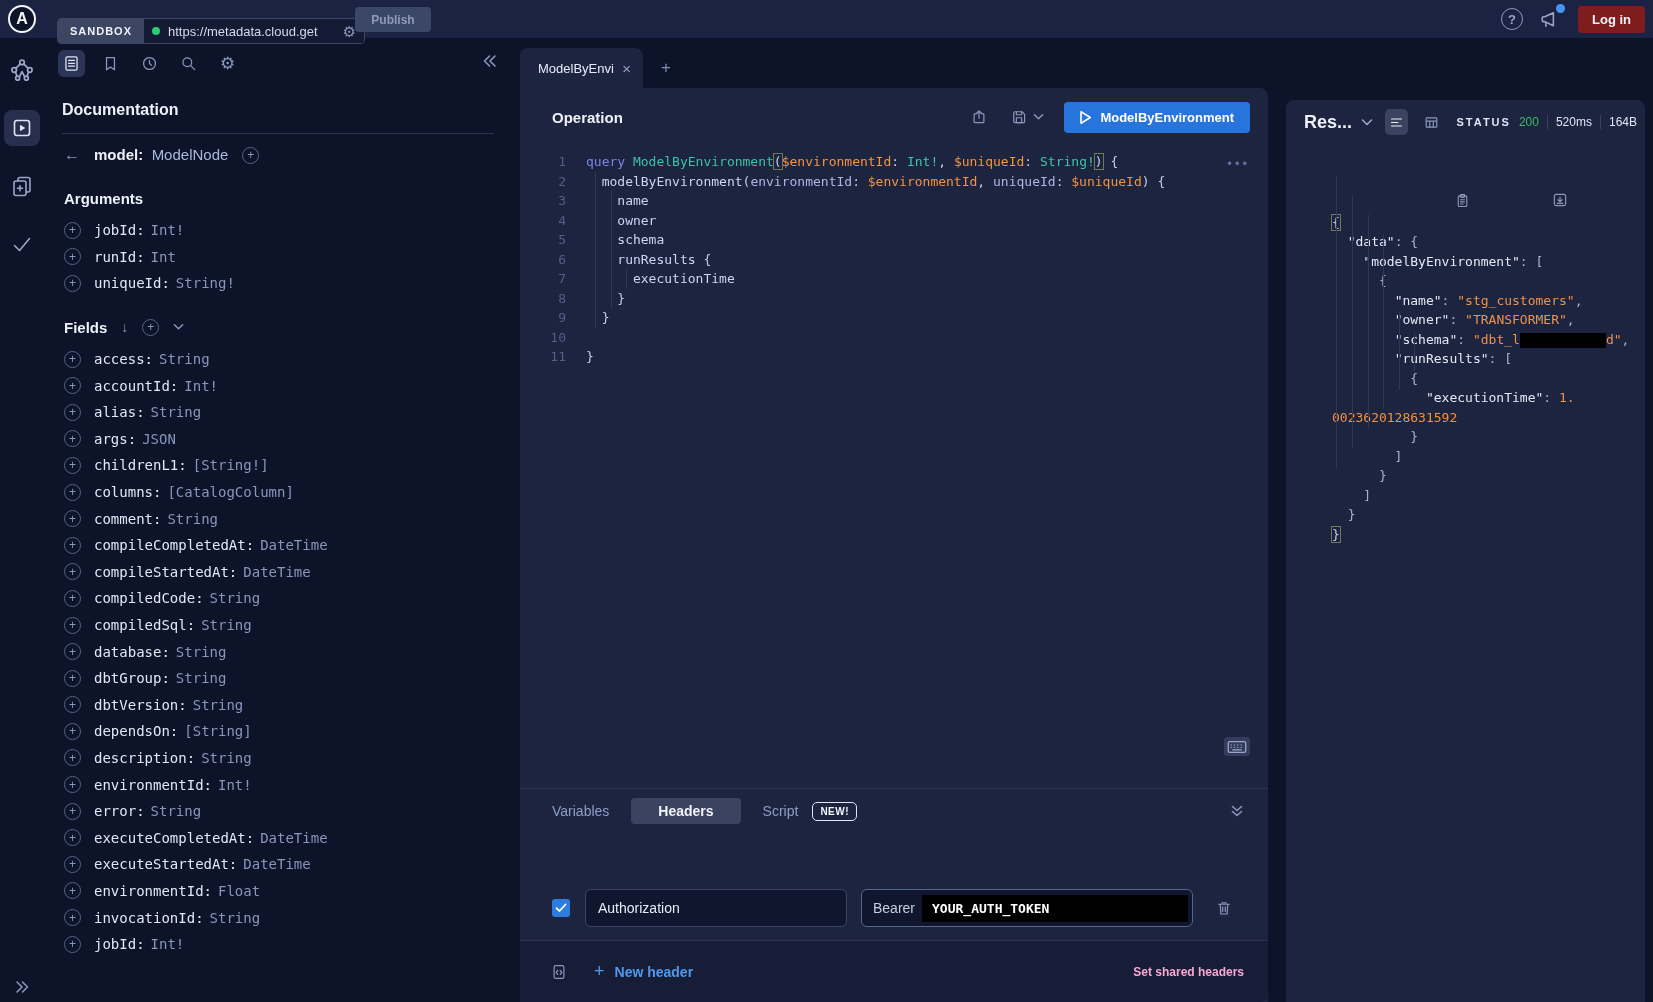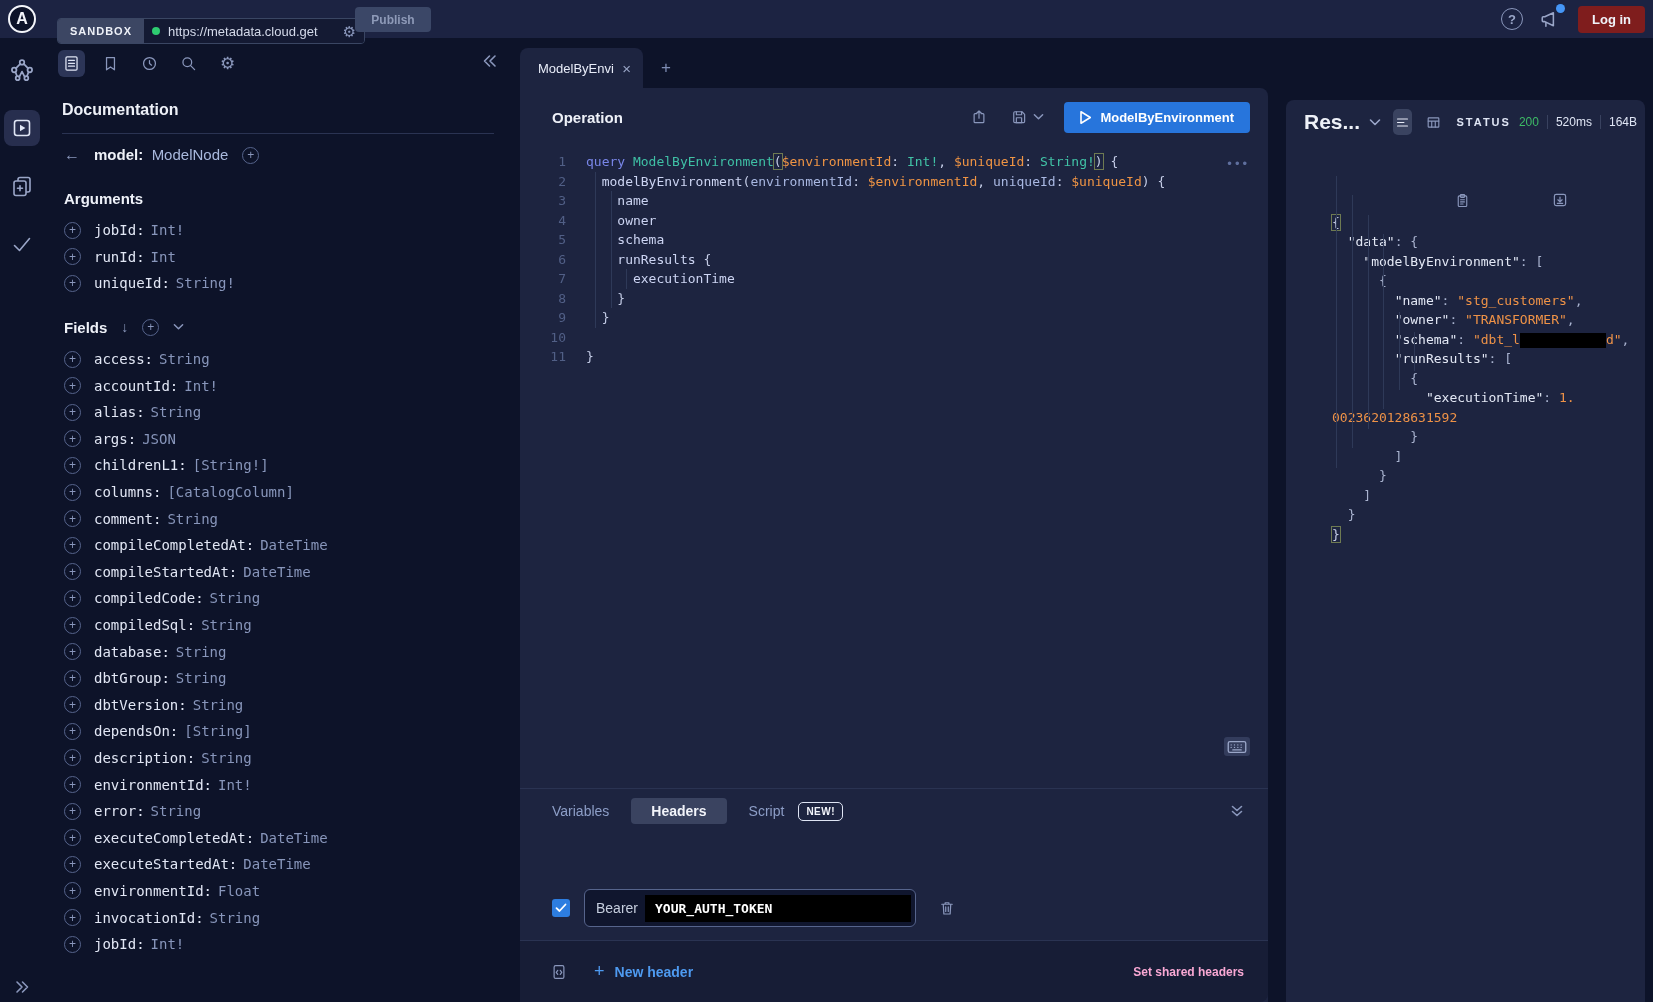--- a/index.html
+++ b/index.html
@@ -77,21 +77,21 @@
   .tok-mb { color:#c4cce6; outline:1px solid #6e7a52; }
   .tok-jk { color:#e3e8f5; } .tok-jp { color:#a9b3cf; } .tok-js { color:#ee9247; } .tok-jn { color:#ee9247; }
   .tok-jr { display:inline-block; width:86px; height:15px; background:#000; vertical-align:middle; }
   .guide { position:absolute; width:1px; background:#2e3958; }
   .ed-dots { position:absolute; right:18px; top:10px; color:#5f6f9e; font-size:13px; letter-spacing:3px; }
   .kbd-badge { position:absolute; right:18px; bottom:32px; width:26px; height:19px; background:#333c5c; border-radius:3px; display:flex; align-items:center; justify-content:center; color:#9aa6c8; }
 
   .mid-divider { height:1px; background:#2a3352; }
   .subtabs { height:44px; display:flex; align-items:center; padding:0 24px 0 32px; gap:22px; }
   .subtab { font-size:14px; color:#8d9ec7; }
-  .subtab.active { background:#3a4360; color:#f2f4fa; font-weight:bold; border-radius:4px; padding:5px 20px; }
+  .subtab.active { background:#3a4360; color:#f2f4fa; font-weight:bold; border-radius:4px; padding:5px 27px; }
   .new-badge { border:1px solid #dfe5f4; border-radius:5px; color:#f2f4fa; font-size:10px; font-weight:bold; letter-spacing:0.5px; padding:3px 7px; margin-left:-8px; }
   .subtabs-sp { flex:1; }
   .collapse2 { color:#8a97bc; }
 
   .hrow { margin-top:56px; padding:0 32px; display:flex; align-items:center; }
   .cbox { width:18px; height:18px; background:#2d7de0; border-radius:3px; display:flex; align-items:center; justify-content:center; flex:none; }
   .h-name { margin-left:15px; width:262px; height:38px; background:#10162e; border:1px solid #3a4663; border-radius:6px; color:#e8ecf8; font-size:14px; font-family:inherit; padding:0 12px; }
   .h-value { margin-left:14px; width:332px; height:38px; background:#10162e; border:1px solid #56648c; border-radius:6px; display:flex; align-items:center; padding:0 4px 0 11px; gap:7px; }
   .h-prefix { font-size:14px; color:#c6cede; flex:none; }
   .h-token { background:#000; color:#fff; font-family:"DejaVu Sans Mono", monospace; font-size:13px; font-weight:bold; padding:6px 10px; white-space:nowrap; flex:1; }
@@ -100,21 +100,21 @@
   .pfooter { position:absolute; left:0; right:0; bottom:0; height:62px; background:#171d36; border-top:1px solid #2a3352; display:flex; align-items:center; padding:0 24px 0 30px; border-radius:0 0 8px 0; }
   .script-ic { color:#8a97bc; }
   .newheader { margin-left:26px; display:flex; align-items:center; gap:10px; color:#4e9af0; font-size:14px; font-weight:bold; }
   .nh-plus { font-size:18px; font-weight:normal; }
   .pf-sp { flex:1; }
   .shared-link { color:#f9a8d4; font-size:12px; font-weight:bold; }
 
   
   .respanel { position:absolute; left:1286px; top:100px; width:359px; bottom:0; background:#1d2440; border-radius:8px 8px 0 0; }
   .res-header { height:44px; display:flex; align-items:center; padding:0 8px 0 18px; }
-  .res-title { font-size:21px; font-weight:bold; color:#eef1f8; }
+  .res-title { font-size:18px; font-weight:bold; color:#eef1f8; }
   .res-chev { color:#9aa6c8; margin-left:9px; }
   .view-btn { width:28px; height:26px; border-radius:5px; display:flex; align-items:center; justify-content:center; color:#8a97bc; margin-left:12px; }
   .view-btn.active { background:#3a4360; color:#e8ecf8; }
   .status-group { display:flex; align-items:center; margin-left:13px; gap:8px; }
   .status-label { font-size:11px; font-weight:bold; letter-spacing:2px; color:#dfe5f4; }
   .status-code { font-size:12px; color:#3dba66; }
   .vsep { width:1px; height:14px; background:#39425f; }
   .meta-txt { font-size:12px; color:#dfe5f4; white-space:nowrap;text-align:right; }
   .json-area { position:relative; padding:10px 12px 0 46px; font-family:"DejaVu Sans Mono", monospace; font-size:13px; line-height:19.5px; white-space:pre; }
   .json-icons { position:absolute; top:8px; right:16px; display:flex; gap:18px; color:#8a97bc; }
@@ -463,20 +463,21 @@
           </svg>
       </span>
     </div>
 
     <div class="hrow">
       <span class="cbox">
         <svg width="12" height="10" viewBox="0 0 12 10">
             <path d="M1.5 5.2 4.5 8 10.5 1.5" fill="none" stroke="#fff" stroke-width="1.8" stroke-linecap="round" stroke-linejoin="round"></path>
           </svg>
       </span>
+      <input class="h-name" value="Authorization" style="">
       <div class="h-value">
         <span class="h-prefix">Bearer</span>
         <span class="h-token">YOUR_AUTH_TOKEN</span>
       </div>
       <span class="trash">
         <svg class="ic" width="18" height="18" viewBox="0 0 24 24">
             <path d="M5 7h14M9.5 7V5h5v2M7 7l.8 13h8.4L17 7M10.3 10.5v6M13.7 10.5v6"></path>
           </svg>
       </span>
     </div>

